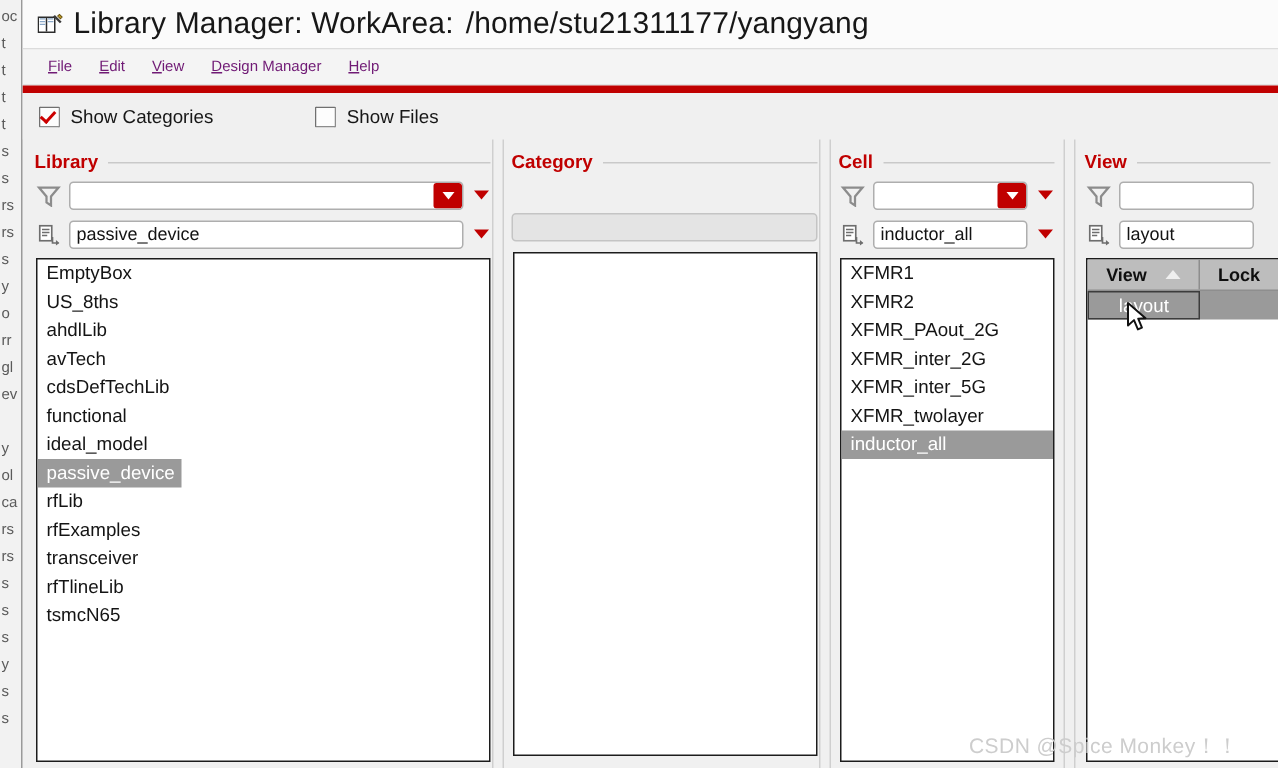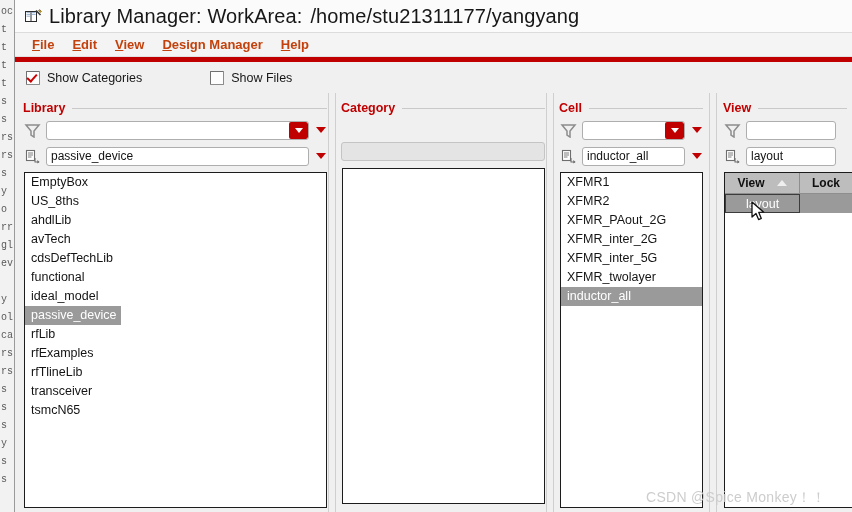--- a/index.html
+++ b/index.html
@@ -25,21 +25,21 @@
     border-right: 1px solid #b8b8b8;
     overflow: hidden;
     z-index: 0;
   }
   #bg-window .bg-frag {
     position: absolute;
     left: 1px;
     font-size: 10px;
     color: #5a5a5a;
     white-space: nowrap;
-    font-family: Liberation Mono, monospace;
+    font-family: Liberation Sans, sans-serif;
   }
 
   
   #app-window {
     position: absolute;
     left: 14px; top: 0;
     width: 838px; height: 512px;
     background: #f0f0f0;
     border-left: 1px solid #9a9a9a;
     z-index: 2;
@@ -77,25 +77,24 @@
     height: 24px;
     background: #f4f4f4;
     display: flex;
     align-items: center;
     padding-left: 8px;
     box-sizing: border-box;
     border-bottom: 1px solid #e2e2e2;
   }
   .menu-item {
     padding: 2px 9px;
-    font-size: 13px;
-    color: #c2410c;
+    font-size: 10px;
+    color: #701a75;
     white-space: nowrap;
     cursor: default;
-    font-weight: bold;
   }
   .menu-item u { text-decoration: underline; }
 
   
   #red-bar {
     height: 5px;
     background: #c00000;
   }
 
   
@@ -463,22 +462,22 @@
         <div class="list-item">EmptyBox</div>
         <div class="list-item">US_8ths</div>
         <div class="list-item">ahdlLib</div>
         <div class="list-item">avTech</div>
         <div class="list-item">cdsDefTechLib</div>
         <div class="list-item">functional</div>
         <div class="list-item">ideal_model</div>
         <div class="list-item selected">passive_device</div>
         <div class="list-item">rfLib</div>
         <div class="list-item">rfExamples</div>
+        <div class="list-item">transceiver</div>
         <div class="list-item">rfTlineLib</div>
-        <div class="list-item">transceiver</div>
         <div class="list-item">tsmcN65</div>
       </div>
     </div>
 
     <div class="splitter" id="split-1"></div>
 
     <div class="panel" id="panel-category">
       <div class="panel-head">
         <span class="panel-title">Category</span>
         <span class="panel-rule"></span>

